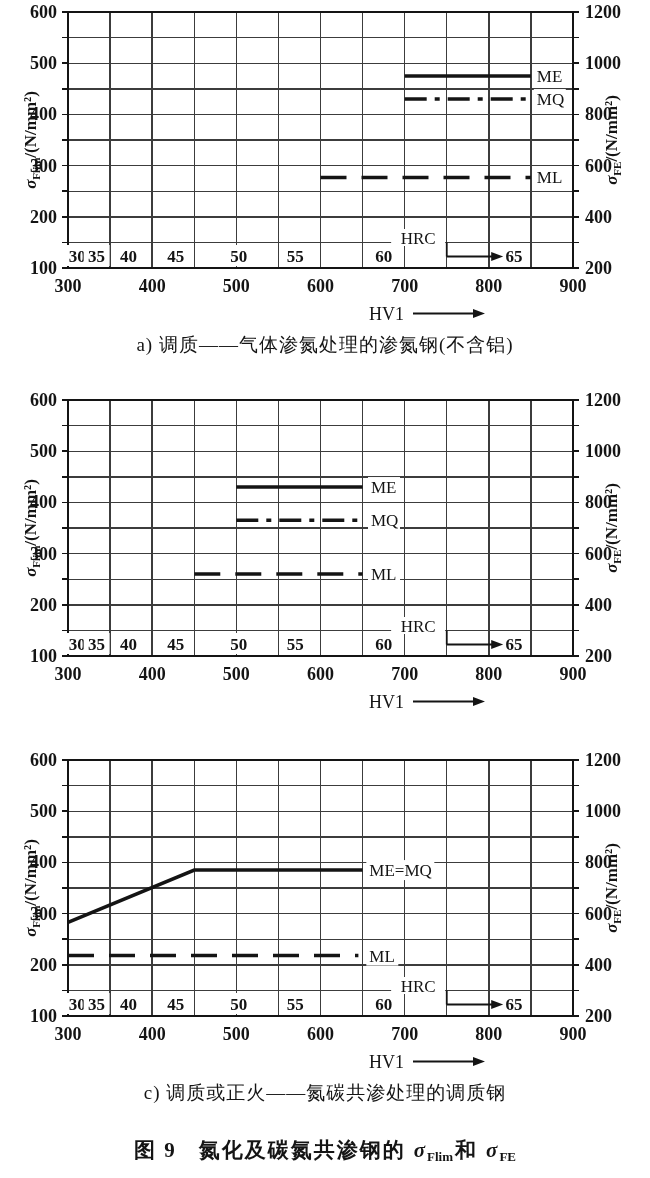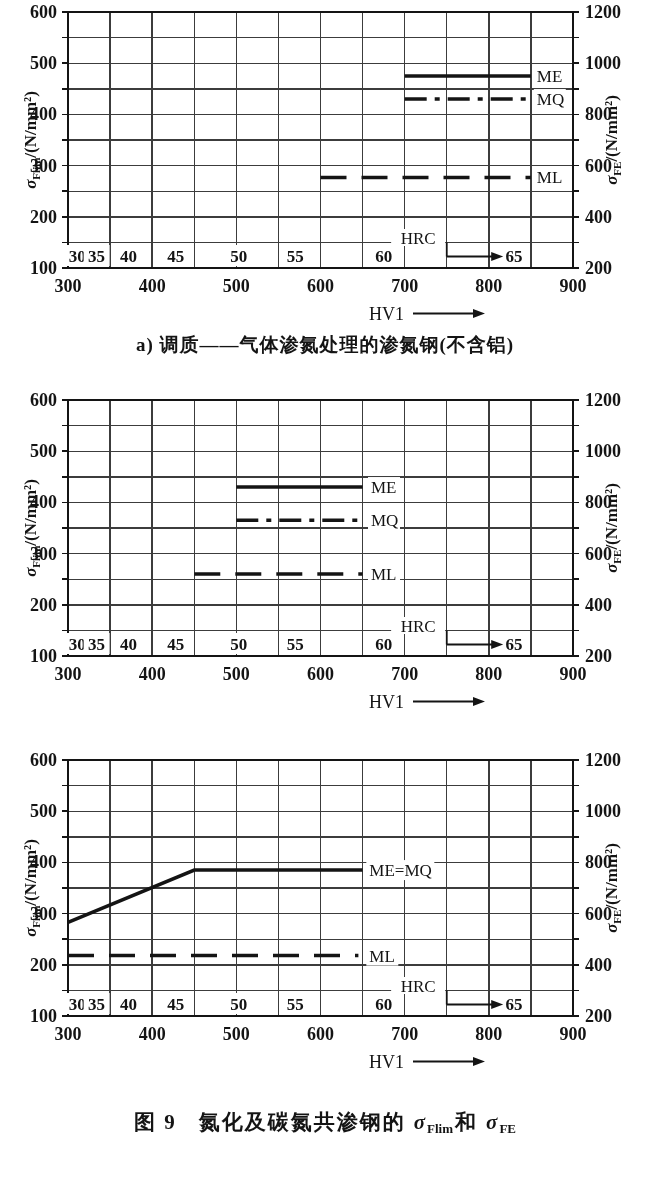--- a/index.html
+++ b/index.html
@@ -6,21 +6,21 @@
   body{
     width:650px;height:1178px;overflow:hidden;
     font-family:"Liberation Serif","DejaVu Serif",serif;
     color:#141414;
   }
   .page{width:650px;}
   .chart-block{margin:0 0 30px 0;}
   .chart-svg{display:block;}
   .caption{
     text-align:center;
-    font-weight:bold;
+    font-weight:normal;
     font-size:19px;
     letter-spacing:1px;
     margin-top:2px;
     height:26px;
     line-height:26px;
     white-space:nowrap;
   }
   .figure-title{
     text-align:center;
     font-weight:bold;
@@ -364,19 +364,20 @@
         <text x="404" y="320" text-anchor="end" font-size="18" fill="#141414">HV1</text>
         <line x1="413" y1="313.5" x2="474" y2="313.5" stroke="#141414" stroke-width="2"></line>
         <polygon points="485,313.5 473,309 473,318" fill="#141414"></polygon>
         <path d="M68.0 174.3 L194.3 122.1 L362.6 122.1" fill="none" stroke="#141414" stroke-width="3.5"></path>
         <rect x="366.31666666666666" y="112.08" width="68" height="20" fill="#ffffff"></rect>
         <text x="369.31666666666666" y="128.07999999999998" text-anchor="start" font-size="17" fill="#141414">ME=MQ</text>
         <path d="M68.0 207.6 L358.4 207.6" fill="none" stroke="#141414" stroke-width="3.5" stroke-dasharray="26 15"></path>
         <rect x="366.31666666666666" y="197.584" width="32" height="20" fill="#ffffff"></rect>
         <text x="369.31666666666666" y="213.584" text-anchor="start" font-size="17" fill="#141414">ML</text>
       </svg>
+    <div class="caption">c) 调质或正火——氮碳共渗处理的调质钢</div>
   </section>
 
   <div class="figure-title">
     <span class="title-prefix">图 9</span><span>氮化及碳氮共渗钢的</span><span class="sigma">σ</span><span class="sigma-sub">Flim</span><span class="title-and">和</span><span class="sigma">σ</span><span class="sigma-sub">FE</span>
   </div>
 
 </div>
 
 </body></html>

